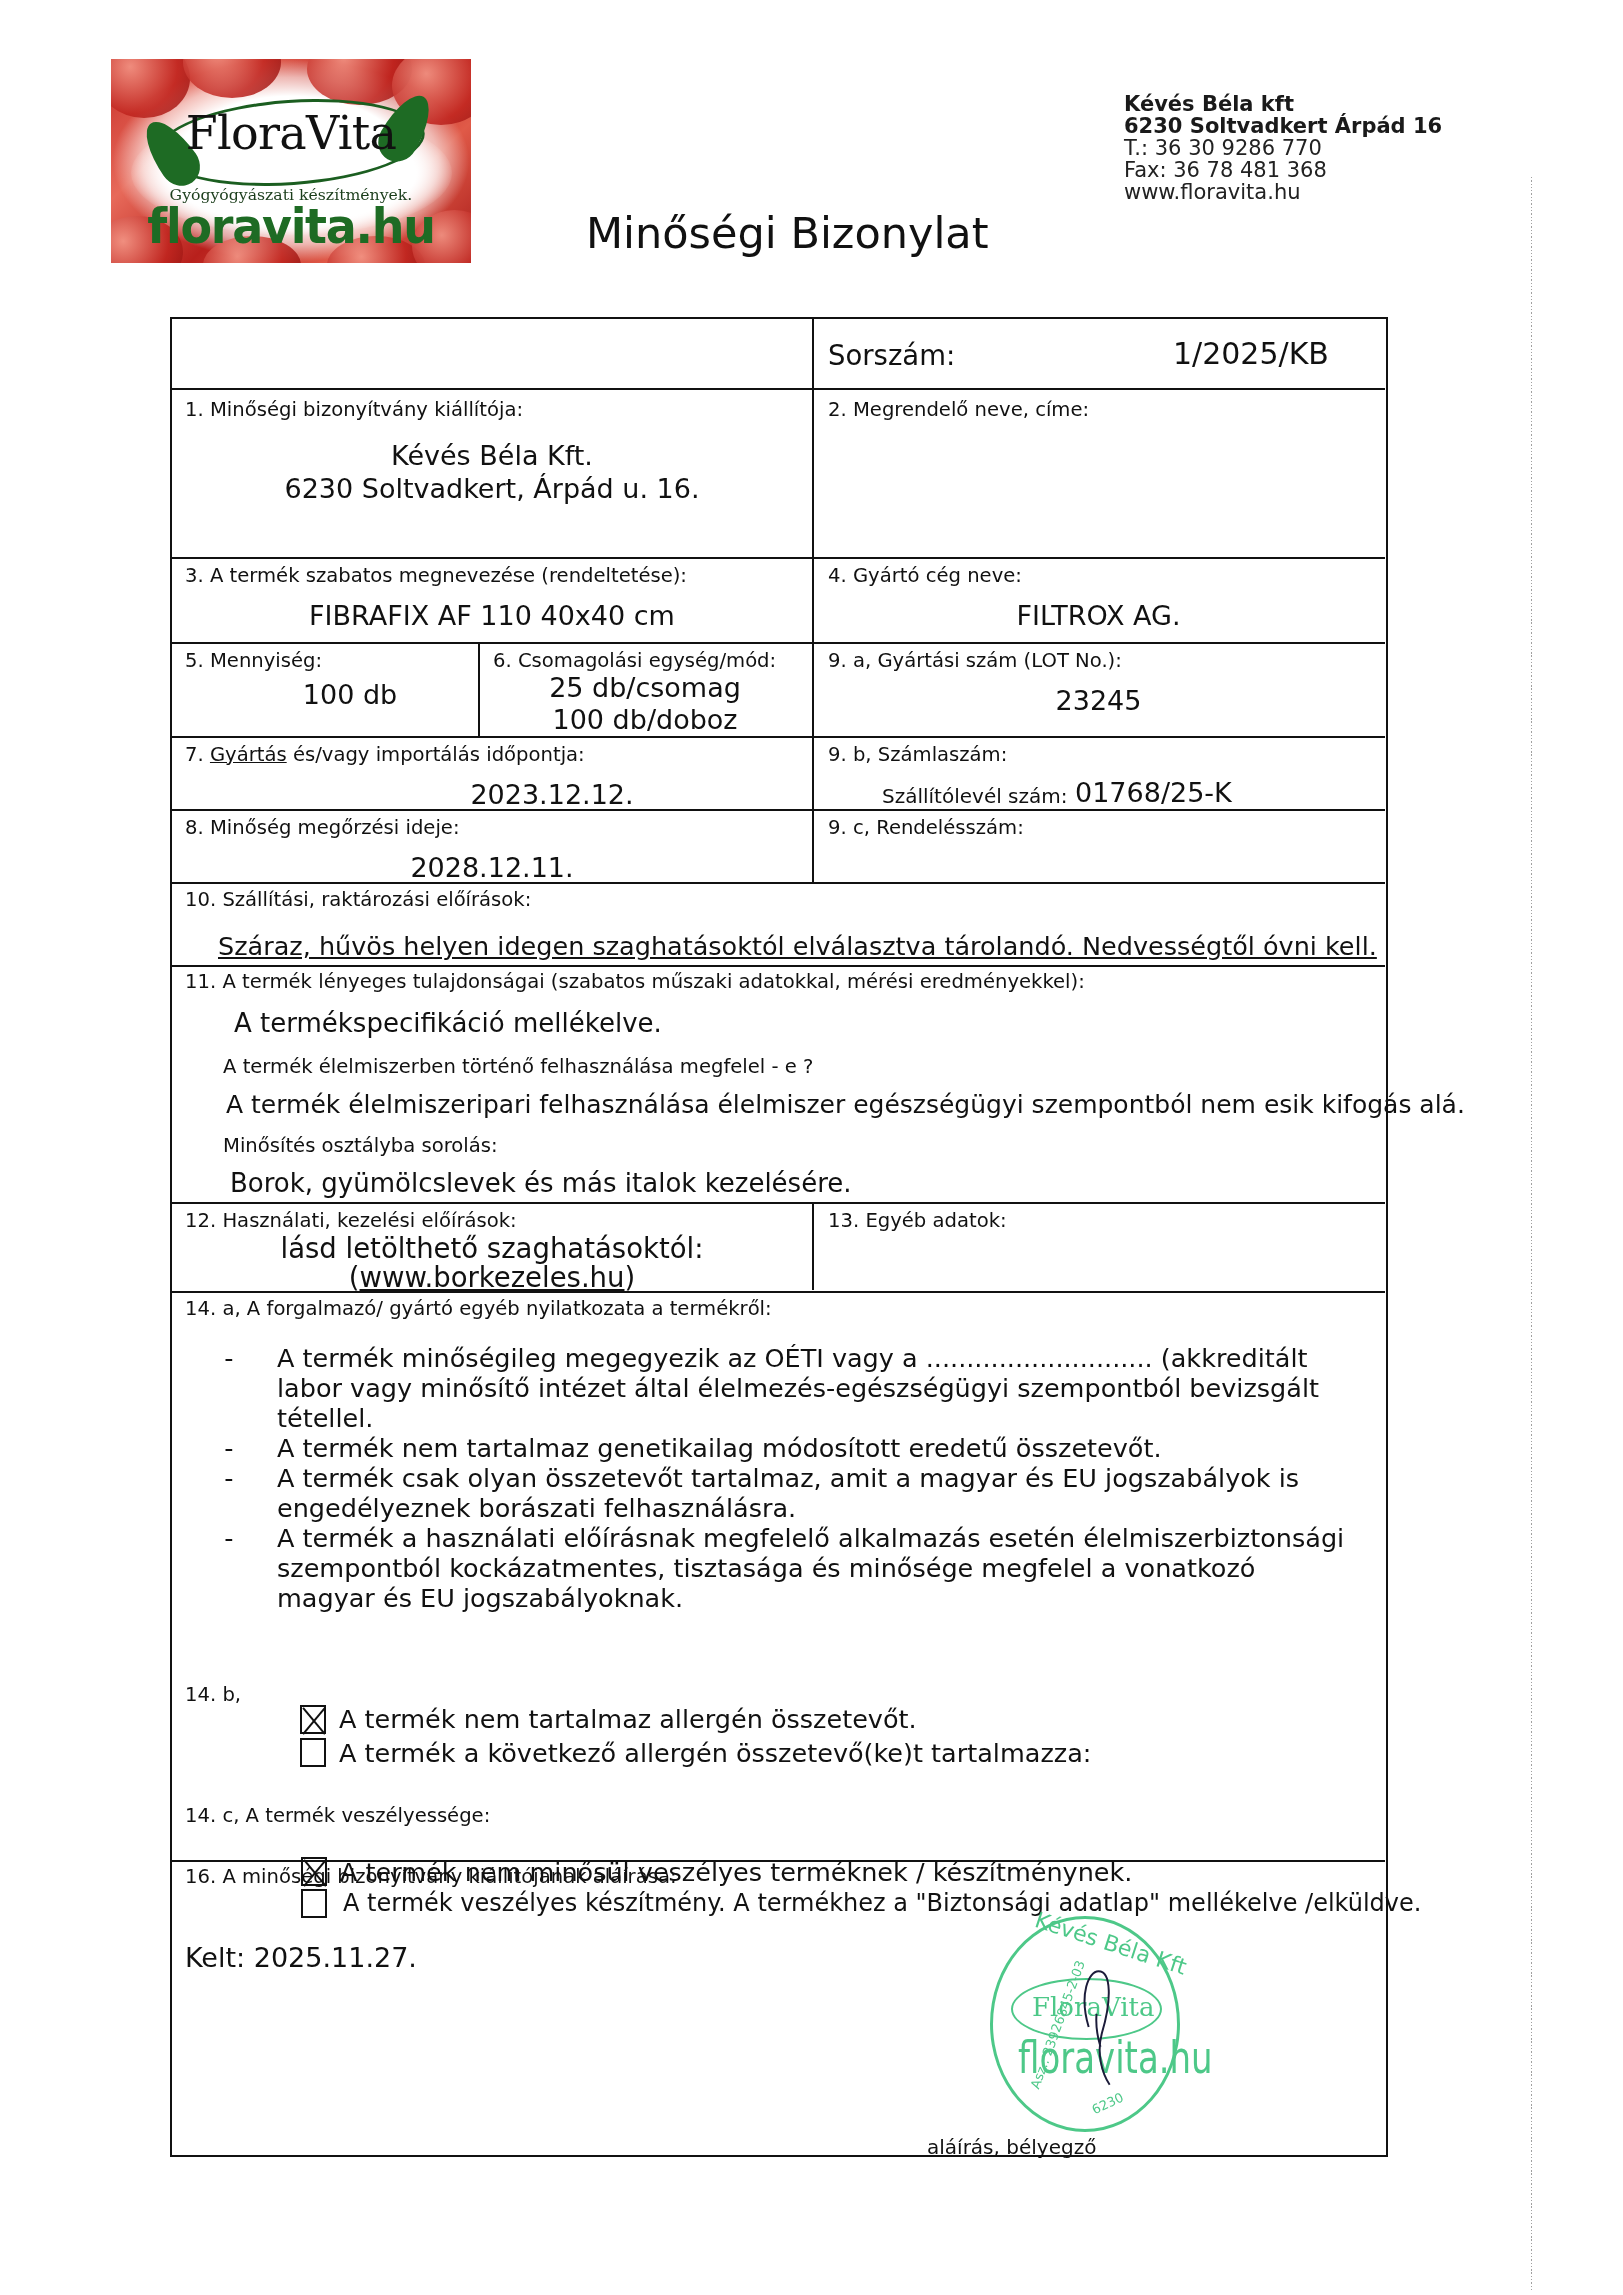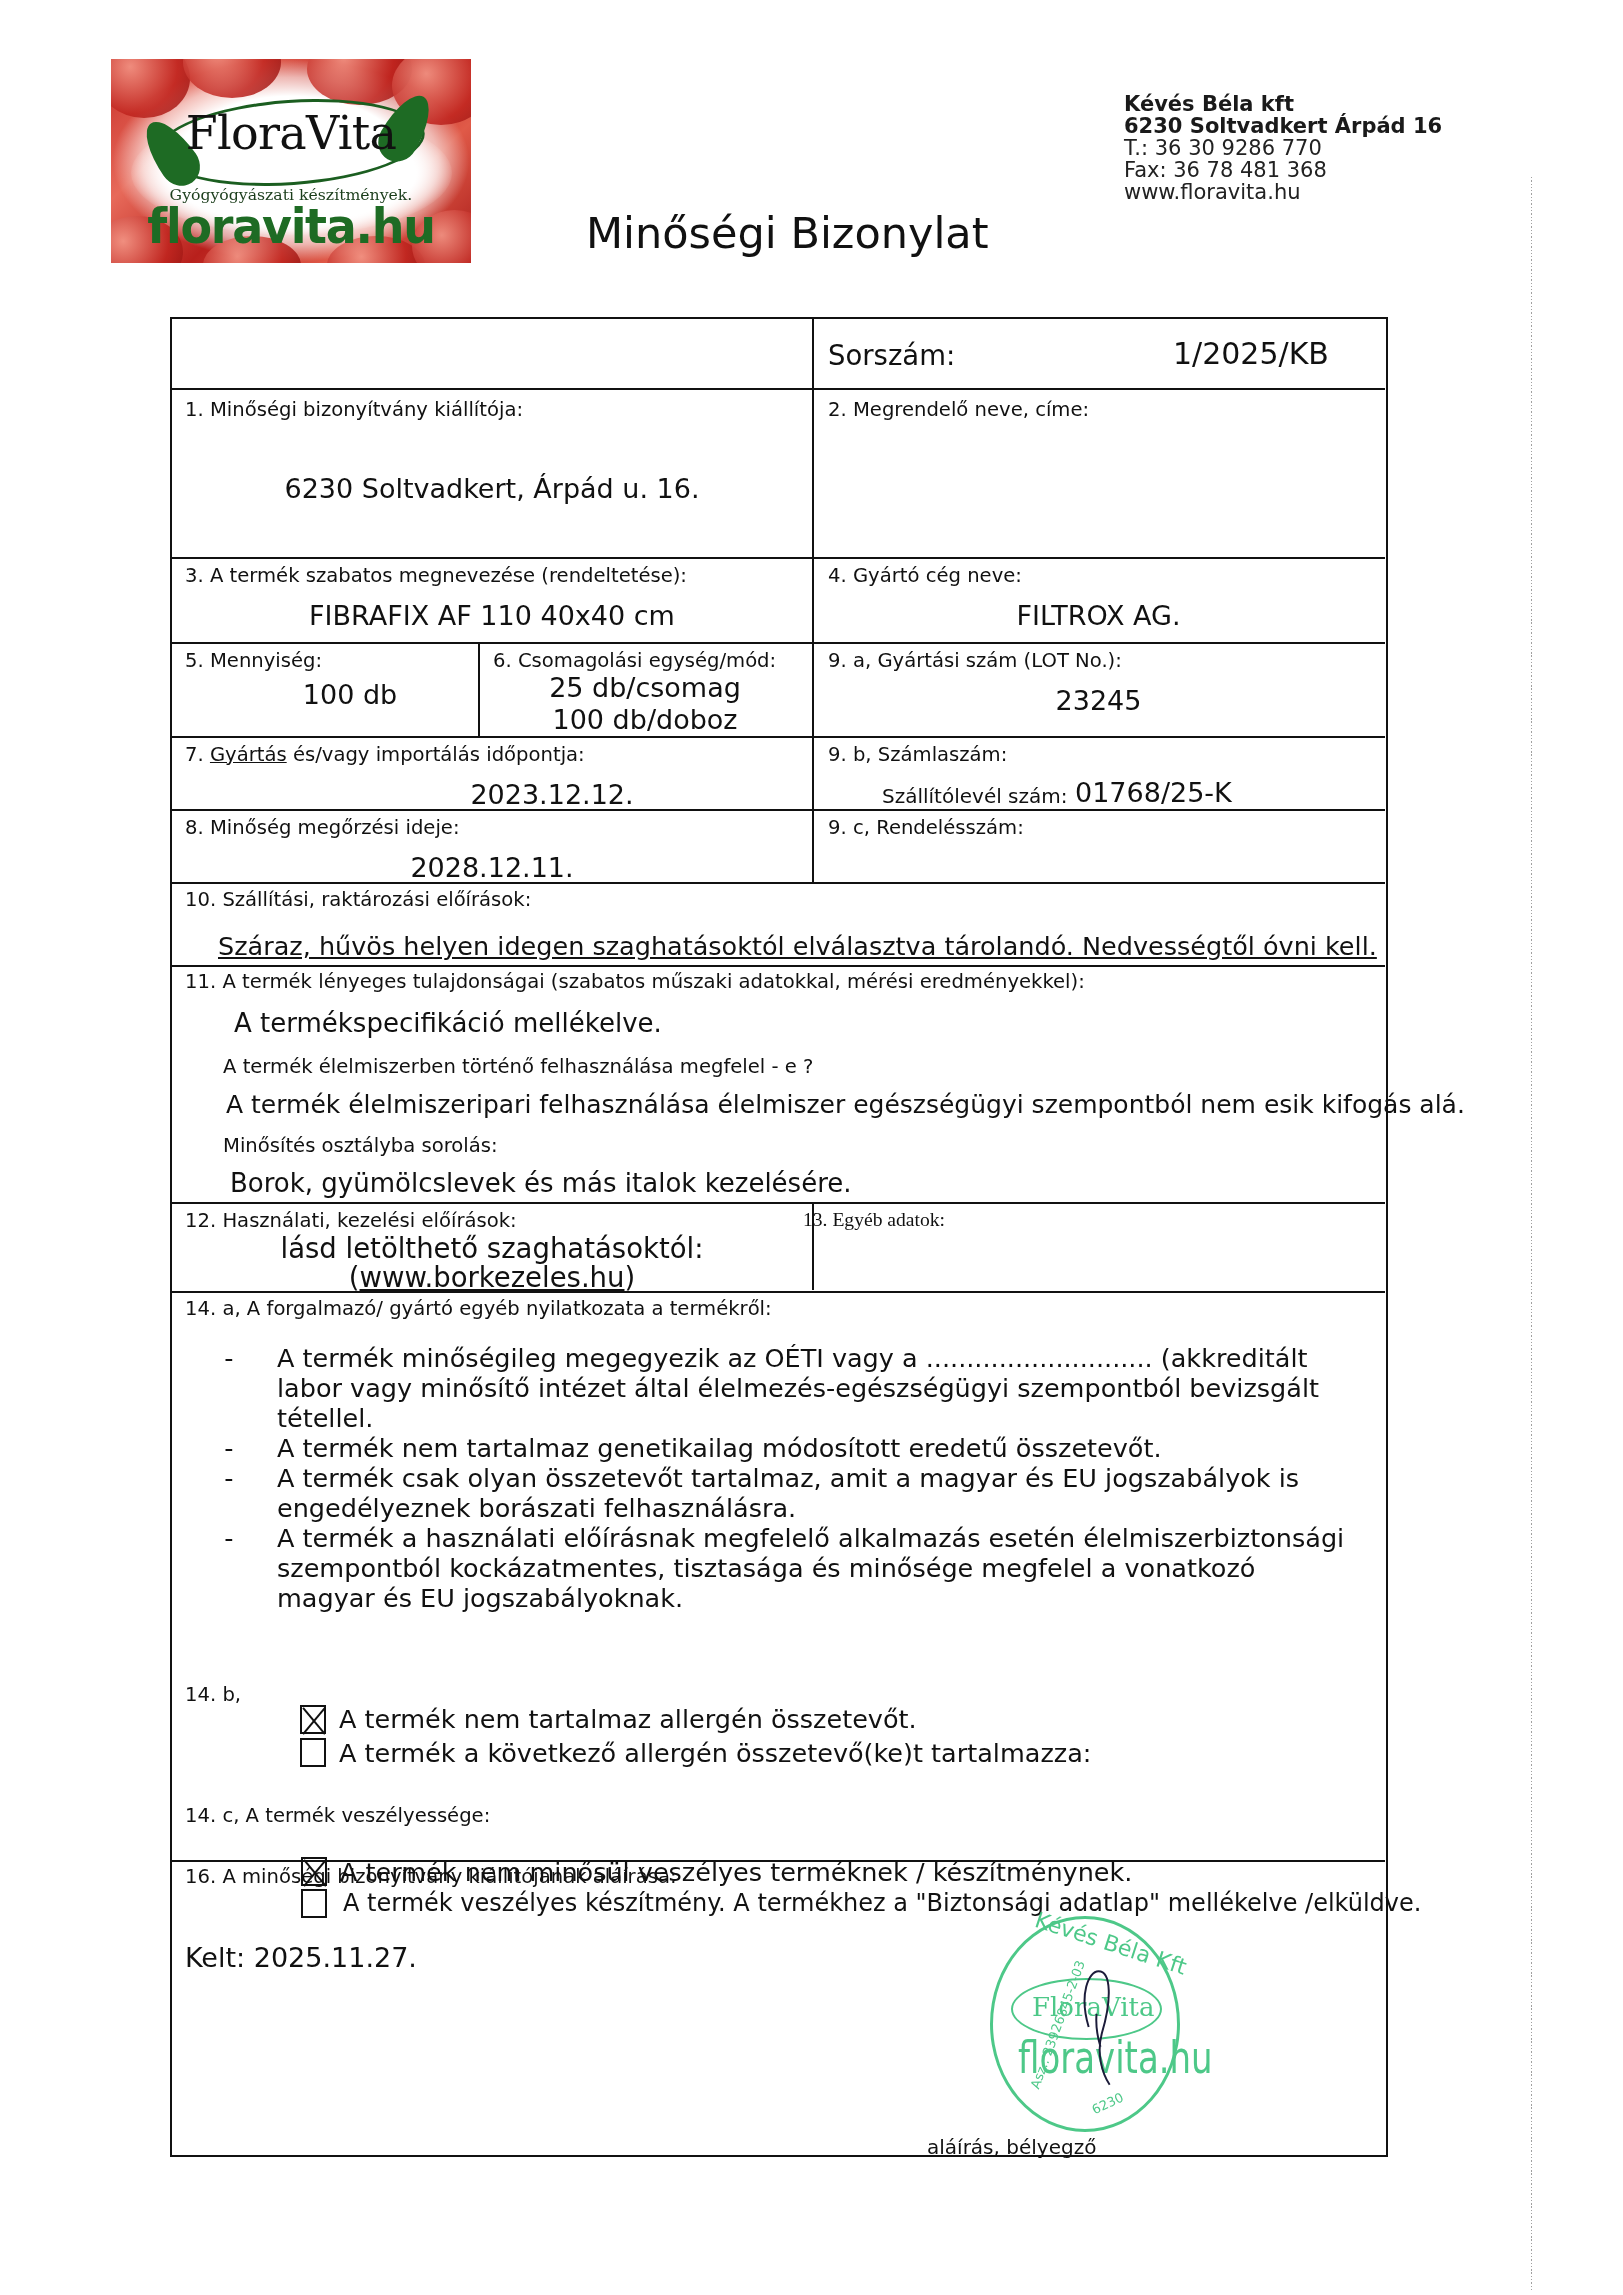--- a/index.html
+++ b/index.html
@@ -105,20 +105,21 @@
   <div class="hl" style="left:0;width:1213px;top:1541px;"></div>
 
   <div class="vl" style="left:640px;top:0;height:563px;"></div>
   <div class="vl" style="left:306px;top:323px;height:94px;"></div>
   <div class="vl" style="left:640px;top:883px;height:88px;"></div>
 
   <div class="val" style="left:656px;top:19.6px;font-size:27.5px;">Sorszám:</div>
   <div class="val" style="left:1001px;top:17px;font-size:30px;">1/2025/KB</div>
 
   <div class="lbl" style="left:13px;top:79px;">1. Minőségi bizonyítvány kiállítója:</div>
+  <div class="val val-c" style="left:0;width:640px;top:121px;">Kévés Béla Kft.</div>
   <div class="val val-c" style="left:0;width:640px;top:154px;">6230 Soltvadkert, Árpád u. 16.</div>
   <div class="lbl" style="left:656px;top:79px;">2. Megrendelő neve, címe:</div>
   <div class="val" style="left:656px;top:121px;"></div>
 
   <div class="lbl" style="left:13px;top:245px;">3. A termék szabatos megnevezése (rendeltetése):</div>
   <div class="val val-c" style="left:0;width:640px;top:281px;">FIBRAFIX AF 110 40x40 cm</div>
   <div class="lbl" style="left:656px;top:245px;">4. Gyártó cég neve:</div>
   <div class="val val-c" style="left:640px;width:573px;top:281px;">FILTROX AG.</div>
 
   <div class="lbl" style="left:13px;top:330px;">5. Mennyiség:</div>
@@ -148,21 +149,21 @@
   <div class="lbl" style="left:13px;top:651px;">11. A termék lényeges tulajdonságai (szabatos műszaki adatokkal, mérési eredményekkel):</div>
   <div class="val" style="left:62px;top:689px;font-size:26px;">A termékspecifikáció mellékelve.</div>
   <div class="lbl" style="left:51px;top:736px;">A termék élelmiszerben történő felhasználása megfelel - e ?</div>
   <div class="val" style="left:54px;top:771px;font-size:25px;">A termék élelmiszeripari felhasználása élelmiszer egészségügyi szempontból nem esik kifogás alá.</div>
   <div class="lbl" style="left:51px;top:815px;">Minősítés osztályba sorolás:</div>
   <div class="val" style="left:58px;top:849px;font-size:26px;">Borok, gyümölcslevek és más italok kezelésére.</div>
 
   <div class="lbl" style="left:13px;top:890px;">12. Használati, kezelési előírások:</div>
   <div class="val val-c" style="left:0;width:640px;top:913px;font-size:27.5px;">lásd letölthető szaghatásoktól:</div>
   <div class="val val-c" style="left:0;width:640px;top:942px;font-size:27.5px;">(<span class="u">www.borkezeles.hu</span>)</div>
-  <div class="lbl" style="left:631px;top:890px;font-family:Liberation Serif, serif;">13. Egyéb adatok:</div>
+  <div class="lbl" style="left:656px;top:890px;">13. Egyéb adatok:</div>
   <div class="val" style="left:656px;top:923px;"></div>
 
   <div class="lbl" style="left:13px;top:978px;">14.  a, A forgalmazó/ gyártó egyéb nyilatkozata a termékről:</div>
   <div class="bullet-list">
     <div class="bullet"><span class="dot">-</span><span>A termék minőségileg megegyezik az OÉTI vagy a ............................ (akkreditált labor vagy minősítő intézet által élelmezés-egészségügyi szempontból bevizsgált tétellel.</span></div>
     <div class="bullet"><span class="dot">-</span><span>A termék nem tartalmaz genetikailag módosított eredetű összetevőt.</span></div>
     <div class="bullet"><span class="dot">-</span><span>A termék csak olyan összetevőt tartalmaz, amit a magyar és EU jogszabályok is engedélyeznek borászati felhasználásra.</span></div>
     <div class="bullet"><span class="dot">-</span><span>A termék a használati előírásnak megfelelő alkalmazás esetén élelmiszerbiztonsági szempontból kockázatmentes, tisztasága és minősége megfelel a vonatkozó magyar és EU jogszabályoknak.</span></div>
   </div>
 

